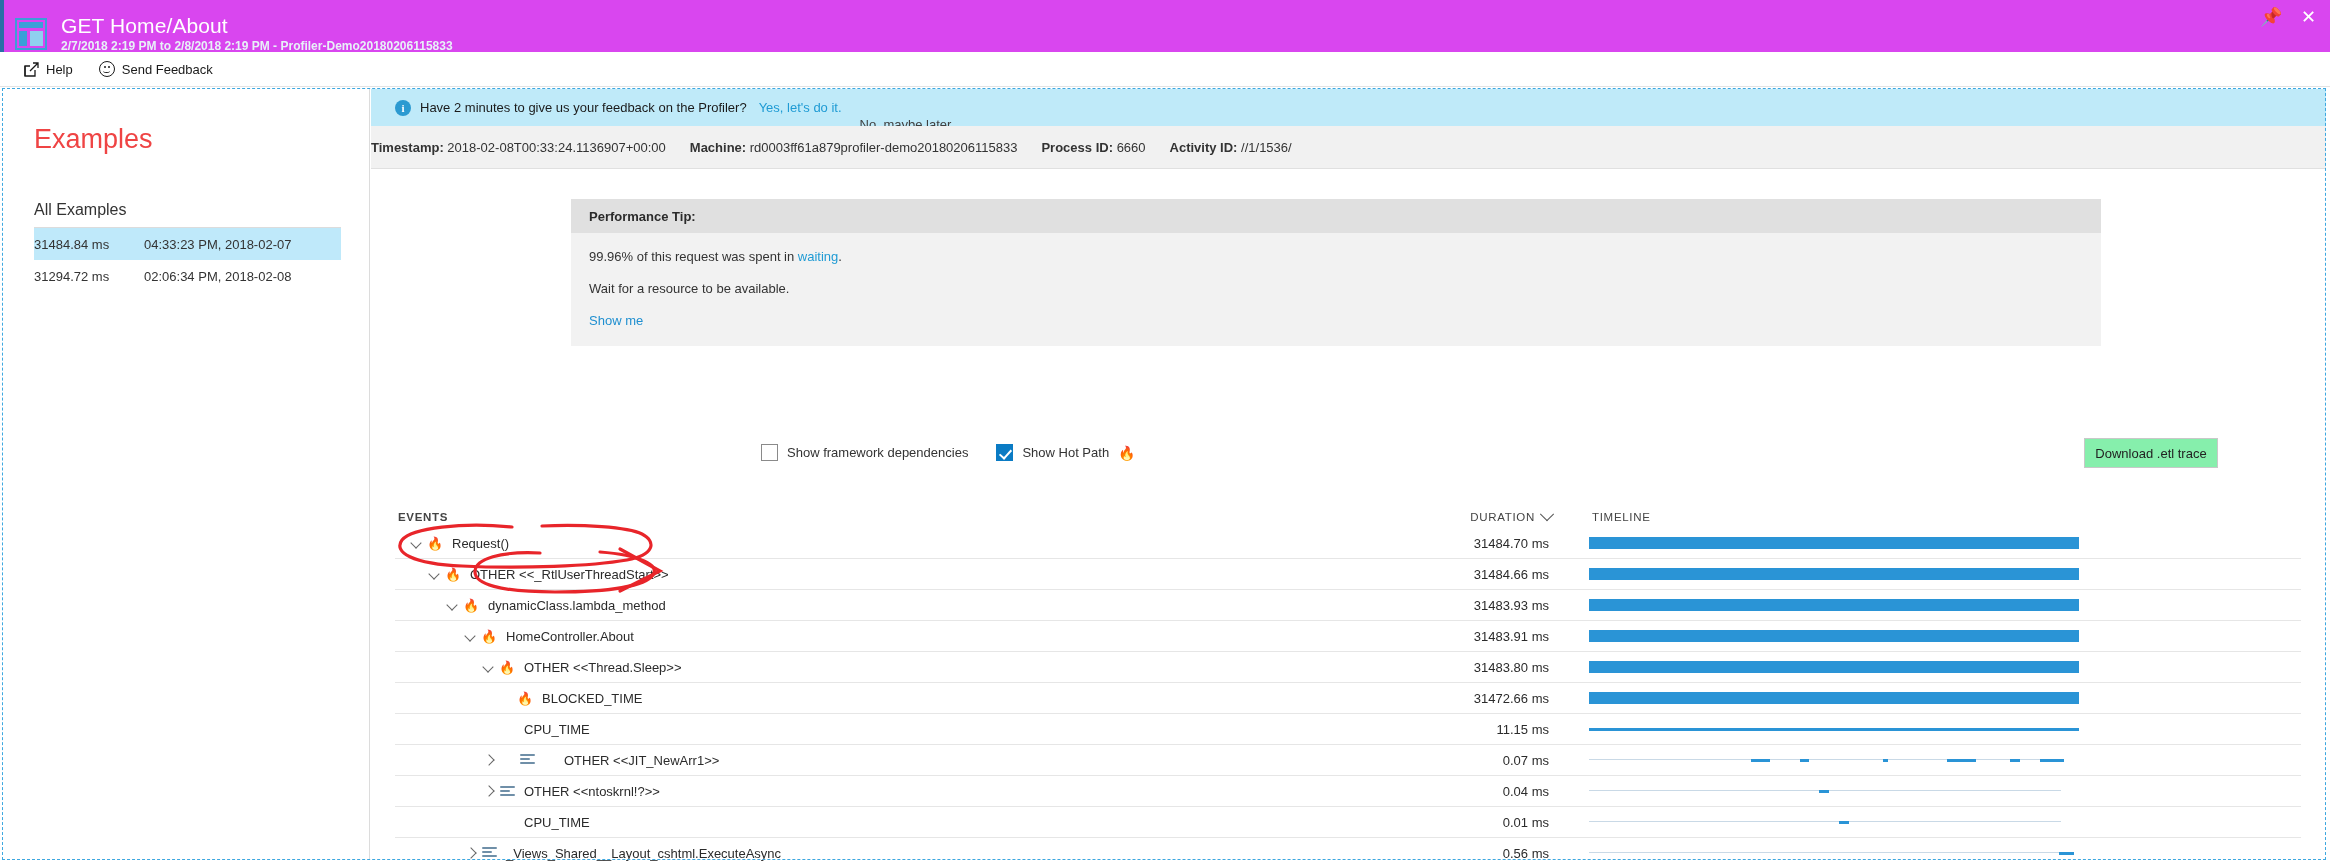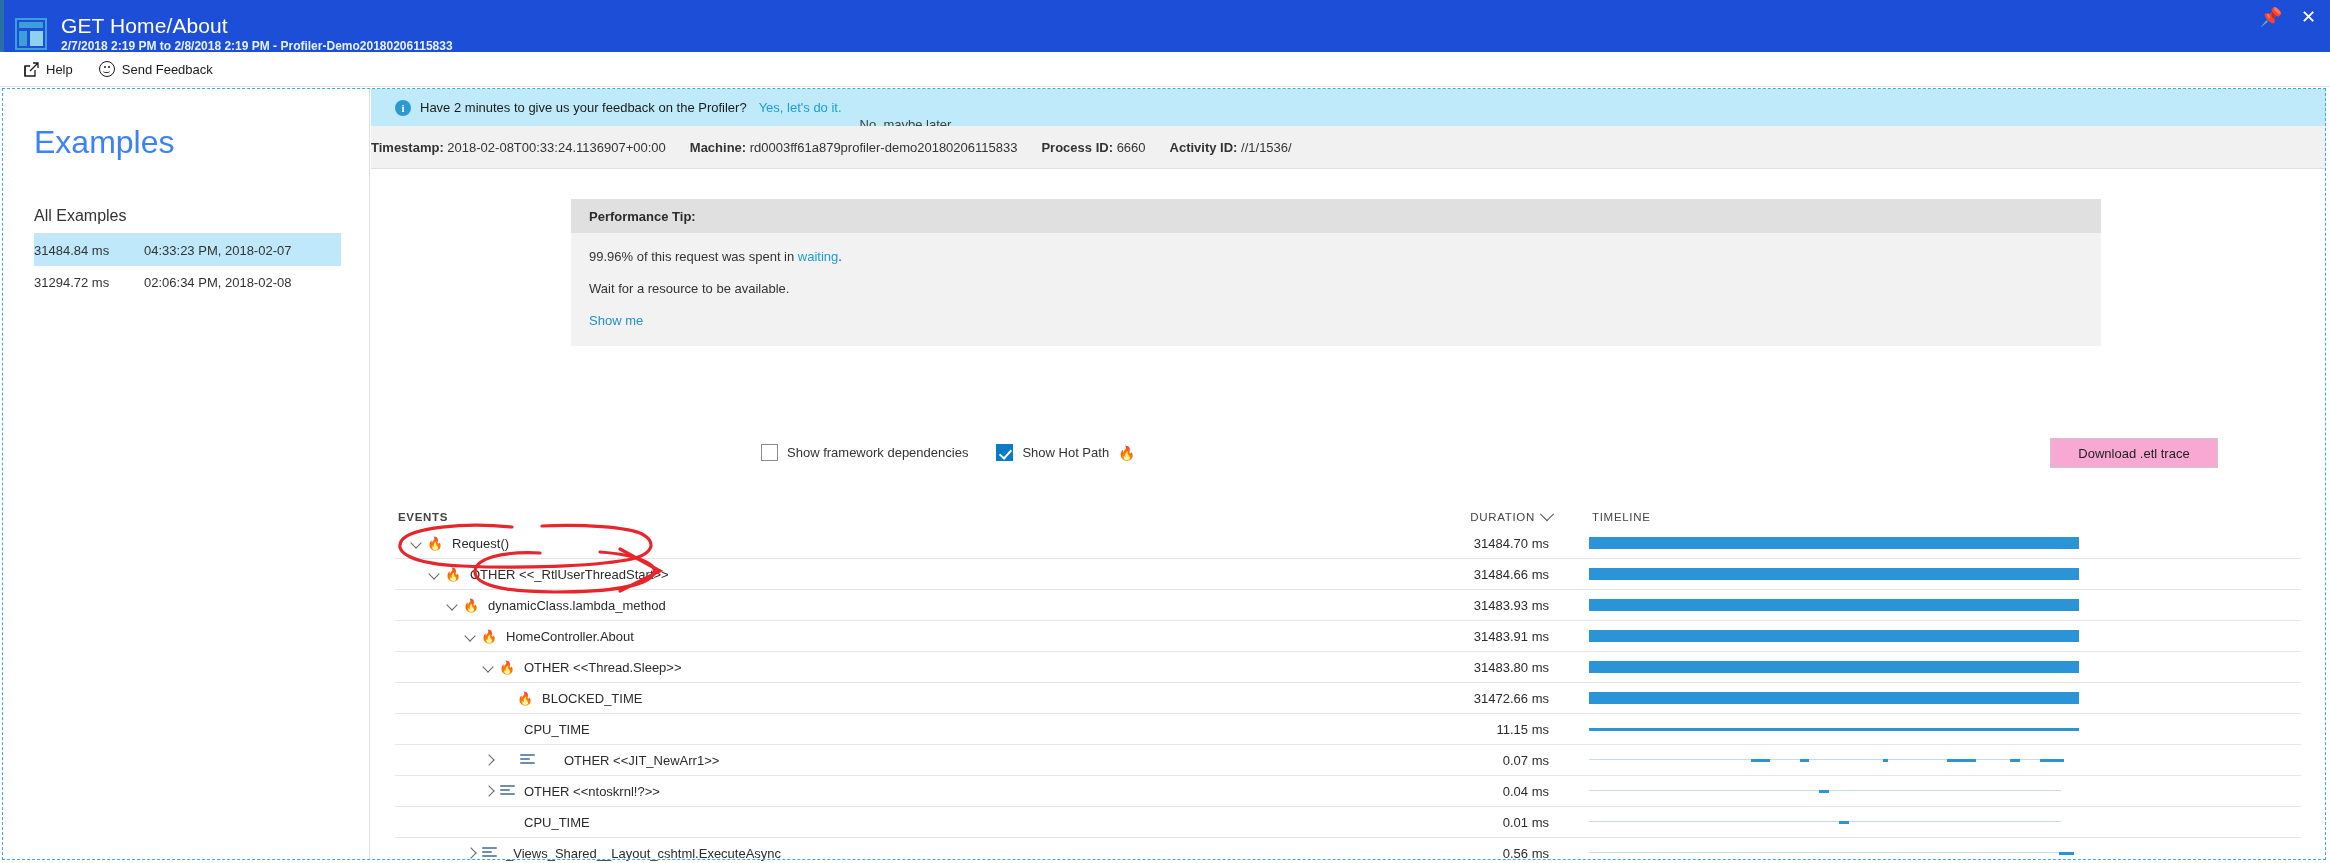--- a/index.html
+++ b/index.html
@@ -6,21 +6,21 @@
   body{
     width:2330px;height:863px;background:#ffffff;
     font-family:"Liberation Sans","DejaVu Sans",sans-serif;
     -webkit-font-smoothing:antialiased;overflow:hidden;
   }
   .app{position:relative;width:2330px;height:863px;}
 
   
   .titlebar{
     position:absolute;left:0;top:0;width:2330px;height:68px;
-    background:#1d4ed8;display:flex;align-items:center;
+    background:#d946ef;display:flex;align-items:center;
   }
   .titlebar .accent{position:absolute;left:0;top:0;width:4px;height:52px;background:#2a6ea6;}
   .app-icon{margin-left:15px;width:32px;height:32px;position:relative;flex:none;}
   .app-icon .frame{position:absolute;inset:0;border:2px solid #3b9fd8;box-sizing:border-box;}
   .app-icon .bar-top{position:absolute;left:4px;top:4px;right:4px;height:6px;background:#3b9fd8;}
   .app-icon .bar-l{position:absolute;left:4px;top:13px;width:8px;bottom:4px;background:#3b9fd8;}
   .app-icon .bar-r{position:absolute;left:15px;top:13px;right:4px;bottom:4px;background:#8fd0ef;}
   .title-text{margin-left:14px;color:#fff;line-height:1.1;}
   .title-main{font-size:21px;font-weight:400;letter-spacing:.1px;}
   .title-sub{font-size:12px;font-weight:700;margin-top:3px;color:#e8f1f8;}
@@ -44,21 +44,21 @@
   .focus-frame{
     position:absolute;left:2px;top:88px;width:2324px;height:772px;
     border:1.5px dashed #3ea8e0;box-sizing:border-box;pointer-events:none;z-index:30;
   }
 
   
   .leftpane{
     position:absolute;left:3px;top:89px;width:367px;height:771px;
     background:#fff;border-right:1px solid #dcdcdc;box-sizing:border-box;
   }
-  .ex-title{font-size:32px;color:#3b82f6;font-weight:400;margin:35px 0 16px 31px;}
+  .ex-title{font-size:27px;color:#ef4444;font-weight:400;margin:35px 0 16px 31px;}
   .ex-sub{font-size:16px;color:#333;margin:46px 0 0 31px;}
   .ex-list{margin:8px 0 0 31px;width:307px;border-top:1px solid #dcdcdc;}
   .ex-row{
     display:flex;height:32px;align-items:center;font-size:13px;color:#333;cursor:pointer;
   }
   .ex-row.selected{background:#bfe9fa;}
   .ex-dur{width:110px;padding-left:0;box-sizing:border-box;}
   .ex-when{flex:1;}
 
   
@@ -94,21 +94,21 @@
 
   
   .controls{position:absolute;left:390px;top:355px;display:flex;align-items:center;gap:28px;font-size:13px;color:#333;}
   .cb{width:17px;height:17px;border:1px solid #8a8a8a;background:#fff;box-sizing:border-box;display:inline-block;cursor:pointer;}
   .cb.checked{background:#0a7bc4;border-color:#0a7bc4;position:relative;}
   .cb.checked:after{content:"";position:absolute;left:5px;top:1.5px;width:5px;height:10px;
     border:solid #fff;border-width:0 2px 2px 0;transform:rotate(42deg);}
   .ctl{display:flex;align-items:center;gap:9px;cursor:pointer;}
   .flame{font-size:14px;line-height:1;}
   .dl-btn{
-    position:absolute;right:108px;top:349px;width:168px;height:30px;background:#f9a8d4;
+    position:absolute;right:108px;top:349px;width:134px;height:30px;background:#86efac;
     border:1px solid #c8c8c8;box-sizing:border-box;font-size:13px;color:#222;
     display:flex;align-items:center;justify-content:center;cursor:pointer;
   }
 
   
   .table{position:absolute;left:24px;top:412px;width:1906px;}
   .thead{display:flex;height:27px;align-items:flex-end;font-size:11.5px;color:#444;letter-spacing:.7px;
          padding-bottom:5px;box-sizing:border-box;}
   .th-events{width:1008px;padding-left:3px;font-weight:bold;}
   .th-dur{width:146px;text-align:right;display:flex;justify-content:flex-end;align-items:center;gap:7px;cursor:pointer;}
@@ -353,21 +353,21 @@
               <div class="tl-line"></div>
               <div class="seg" style="left: 161.7px; width: 19.6px;"></div>
               <div class="seg" style="left: 210.7px; width: 9.8px;"></div>
               <div class="seg" style="left: 294px; width: 4.9px;"></div>
               <div class="seg" style="left: 357.7px; width: 29.4px;"></div>
               <div class="seg" style="left: 421.4px; width: 9.8px;"></div>
               <div class="seg" style="left: 450.8px; width: 24.5px;"></div>
             </div>
           </div>
           <div class="trow">
-            <div class="tname" style="padding-left: 86px;">
+            <div class="tname" style="padding-left: 86px; align-items: flex-end;">
               <span class="chev right"></span>
               <span class="rowicon"><span class="cpu-ic"><b></b><b></b><b></b></span></span>
               <span class="tlabel">OTHER &lt;&lt;ntoskrnl!?&gt;&gt;</span>
             </div>
             <div class="tdur">0.04 ms</div>
             <div class="ttl">
               <div class="tl-line"></div>
               <div class="seg" style="left: 230.3px; width: 9.8px;"></div>
             </div>
           </div>

